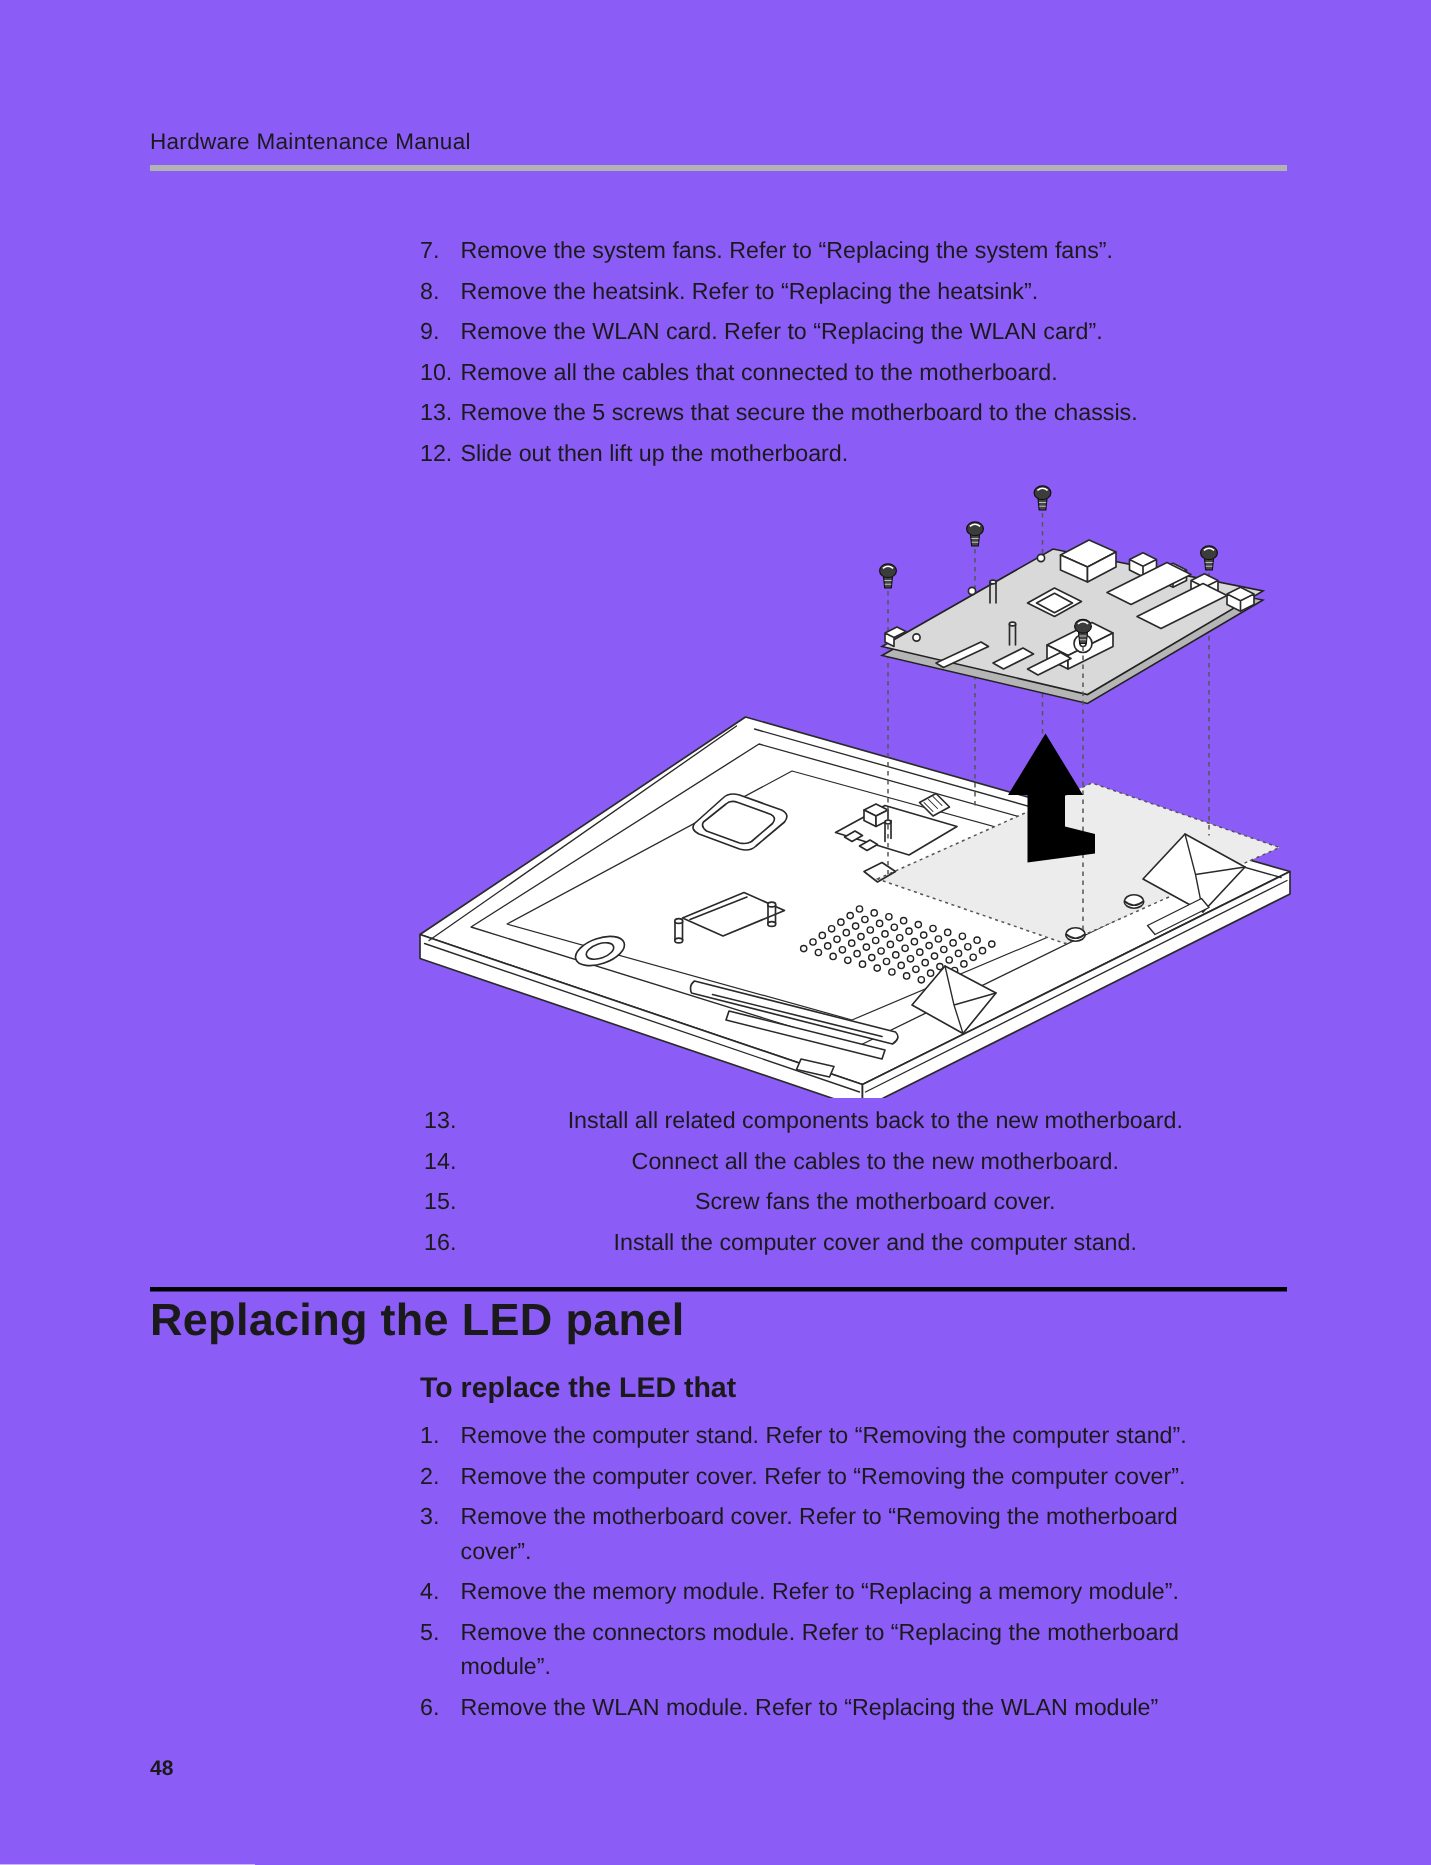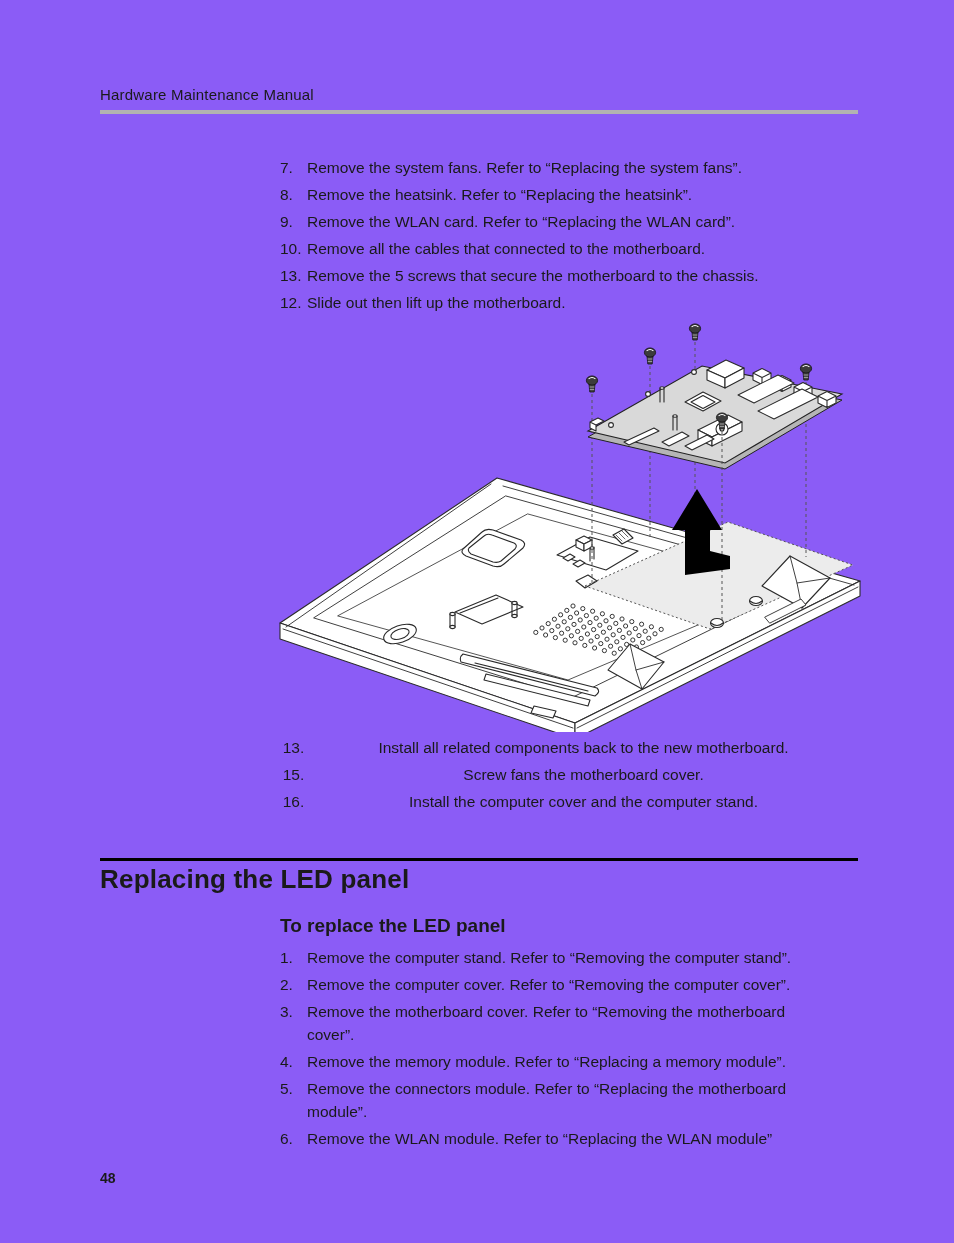--- a/index.html
+++ b/index.html
@@ -11,21 +11,21 @@
            font-size:15.5px;line-height:23px;}
   ol.steps li{display:flex;margin-bottom:4px;}
   ol.steps .num{flex:0 0 27px;}
   ol.steps .txt{flex:1 1 auto;}
   #listA{top:156px;width:580px;}
   #listB{top:736px;width:580px;text-align:center;}
   #listC{top:946px;width:555px;}
   .fig{position:absolute;left:270px;top:318px;width:600px;height:414px;margin:0;}
   .fig svg{width:100%;height:100%;display:block;}
   .section-rule{position:absolute;left:100px;top:858px;width:758px;height:3px;background:#000;}
-  .h1{position:absolute;left:100px;top:864px;margin:0;font-size:26px;font-weight:bold;letter-spacing:.2px;}
+  .h1{position:absolute;left:100px;top:864px;margin:0;font-size:30px;font-weight:bold;letter-spacing:.2px;}
   .h2{position:absolute;left:280px;top:915px;margin:0;font-size:19px;font-weight:bold;}
   .pagenum{position:absolute;left:100px;top:1170px;font-size:14px;font-weight:bold;}
   .ln{fill:none;stroke:#2a2a2a;stroke-width:1.1;stroke-linejoin:round;stroke-linecap:round;}
 </style>
 </head>
 <body>
 
 <div class="page">
 
   <div class="running-head">Hardware Maintenance Manual</div>
@@ -297,35 +297,39 @@
     </svg>
   </figure>
 
   <ol class="steps" id="listB">
 
       <li>
         <span class="num">13.</span>
         <span class="txt">Install all related components back to the new motherboard.</span>
       </li>
 
+      <li>
+        <span class="num">14.</span>
+        <span class="txt">Connect all the cables to the new motherboard.</span>
+      </li>
 
       <li>
         <span class="num">15.</span>
         <span class="txt">Screw fans the motherboard cover.</span>
       </li>
 
       <li>
         <span class="num">16.</span>
         <span class="txt">Install the computer cover and the computer stand.</span>
       </li>
     </ol>
 
   <div class="section-rule"></div>
   <h1 class="h1">Replacing the LED panel</h1>
-  <h2 class="h2">To replace the LED panel</h2>
+  <h2 class="h2">To replace the LED that</h2>
 
   <ol class="steps" id="listC">
 
       <li>
         <span class="num">1.</span>
         <span class="txt">Remove the computer stand. Refer to “Removing the computer stand”.</span>
       </li>
 
       <li>
         <span class="num">2.</span>

